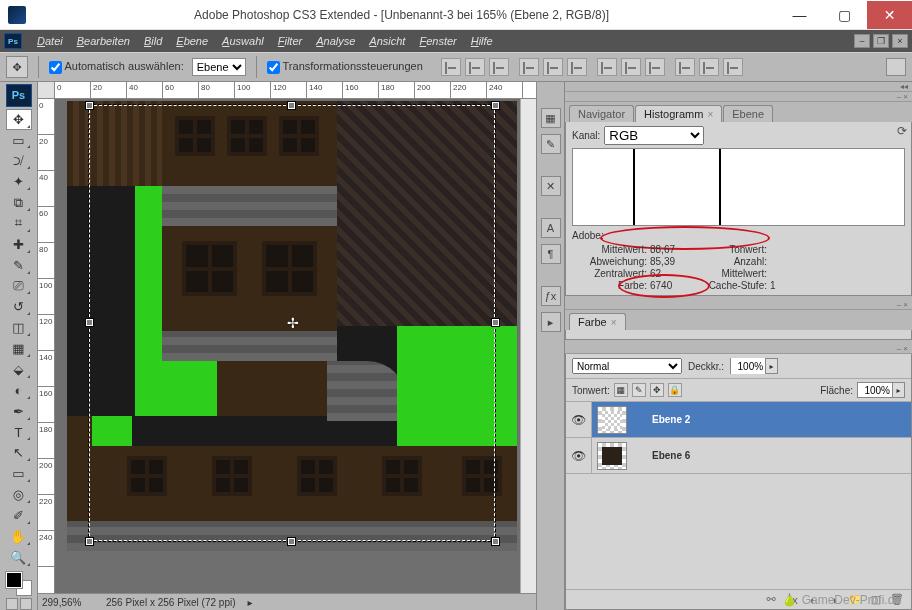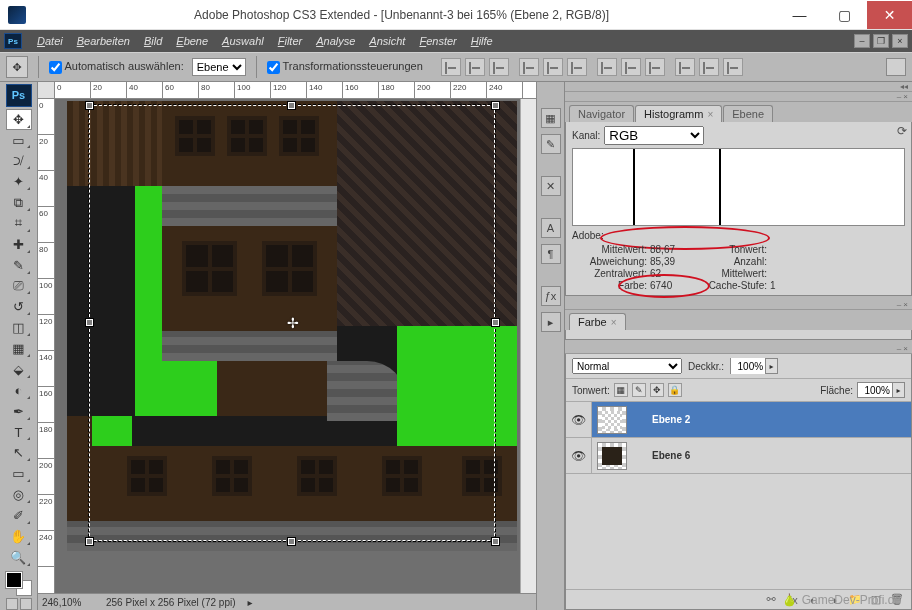--- a/index.html
+++ b/index.html
@@ -323,21 +323,21 @@
           <div class="handle" style="left:425px;top:218px"></div>
           <div class="handle" style="left:19px;top:437px"></div>
           <div class="handle" style="left:221px;top:437px"></div>
           <div class="handle" style="left:425px;top:437px"></div>
           <div class="center-cross" style="left:220px;top:214px">✢</div>
         </div>
       </div>
       <div class="scroll-v"></div>
     </div>
     <div class="statusbar">
-      <span class="zoom">246,10%</span>
+      <span class="zoom">299,56%</span>
       <span>256 Pixel x 256 Pixel (72 ppi)</span>
       <span style="margin-left:2px">▸</span>
     </div>
   </div>
 
   <div class="panel-dock">
     <div class="dicon">▦</div>
     <div class="dicon">✎</div>
     <div style="height:10px"></div>
     <div class="dicon">✕</div>

